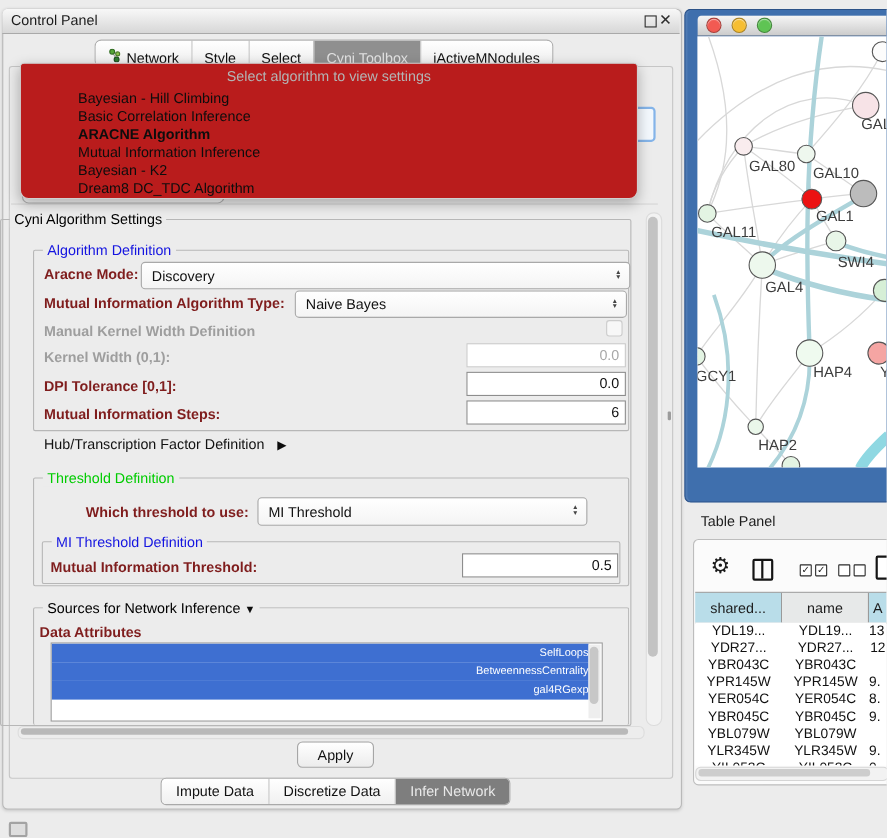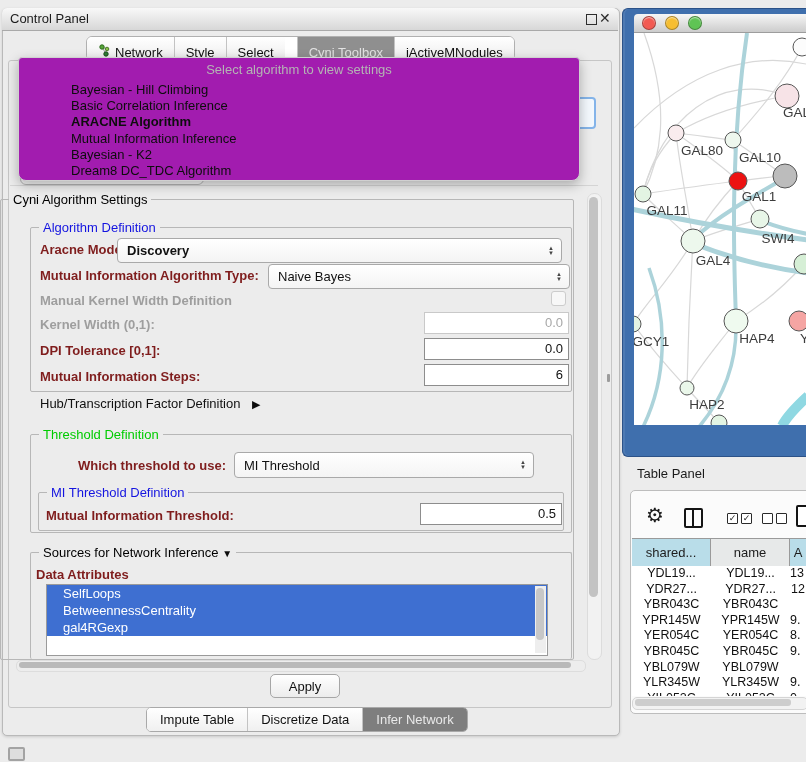--- a/index.html
+++ b/index.html
@@ -18,32 +18,32 @@
       border-radius:5px 5px 0 0;}
   .cp-title{left:10px;top:11px;font-size:13px;color:#1b1b1b;}
   .float-btn{right:0;left:586px;top:14px;width:9px;height:9px;border:1.6px solid #2d2d2d;background:transparent;}
   .close-btn{left:599px;top:10px;font-size:14px;font-weight:bold;color:#2d2d2d;line-height:16px;}
   
   .cp-tabs{left:86px;top:36px;height:23px;display:flex;border:1px solid #b0b0b0;
       border-radius:6px;overflow:hidden;background:#fff;z-index:30;}
   .tab{display:flex;align-items:flex-end;gap:5px;padding:0 11px;font-size:13px;color:#111;
       background:linear-gradient(#ffffff,#ededed);border-left:1px solid #c3c3c3;}
   .tab:first-child{border-left:none;}
-  .tab.active{background:#8f8f8f;color:#e3e3e3;margin-left:12px;}
+  .tab.active{background:#8f8f8f;color:#e3e3e3;}
   
   .cp-inner{left:8px;top:60px;width:602px;height:646px;border:1px solid #c6c6c6;
       border-radius:3px;background:#ececec;}
   .bg-line{left:10px;top:185px;width:588px;height:0;border-top:1px solid #d4d4d4;z-index:2;}
   
   .combo-sliver{left:574px;top:97px;width:18px;height:28px;background:#f3f8fd;
       border:2px solid #84b4e9;border-radius:4px;z-index:20;}
   .combo-frag{left:20px;top:150px;width:182px;height:33px;background:#f4f4f4;
       border:1px solid #b5b5b5;border-radius:6px;z-index:19;}
   
-  .dd-pop{left:18px;top:57px;width:560px;height:122px;background:#a21caf;
+  .dd-pop{left:18px;top:57px;width:560px;height:122px;background:#b91c1c;
       border:1px solid #d0d0d0;border-radius:4px 4px 8px 8px;
       box-shadow:0 4px 12px rgba(0,0,0,.28);z-index:50;}
   .dd-prompt{height:24px;line-height:24px;text-align:center;color:#b4b4b4;font-size:13px;}
   .dd-item{height:16.2px;line-height:16.2px;padding-left:10px;font-size:13px;color:#0d0d0d;white-space:nowrap;margin-left:42px;}
   .dd-item.bold{font-weight:bold;}
   
   .grp{border:1px solid #b7b7b7;border-radius:2px;}
   .legend{position:absolute;top:-8px;left:8px;background:#ececec;padding:0 4px;
       font-size:13px;white-space:nowrap;}
   .legend.blue{color:#1414e0;}
@@ -62,22 +62,22 @@
   .combo .val{flex:1;padding-left:9px;}
   .combo .arr{width:16px;display:flex;flex-direction:column;align-items:center;line-height:5px;
       font-size:6px;color:#444;margin-right:2px;}
   .field{border:1px solid #8d8d8d;background:#fff;font-size:13px;color:#111;
       text-align:right;padding:0 5px;line-height:19px;}
   .field.dis{border-color:#c9c9c9;color:#a8a8a8;}
   .cb{width:13px;height:13px;border:1px solid #cccccc;border-radius:3px;background:#f7f7f7;}
   .tri{font-size:11px;color:#0c0c0c;}
   
   .attr-list{left:46px;top:584px;width:500px;height:70px;border:1px solid #9a9a9a;background:#fff;overflow:hidden;}
-  .attr-item{height:17px;line-height:17px;padding-left:16px;font-size:13px;color:#fff;
-      background:#3e6fd1;width:486px;}
+  .attr-item{height:17px;line-height:17px;padding-left:2px;font-size:10px;color:#fff;
+      background:#3e6fd1;width:486px;text-align:right;}
   .attr-scroll{position:absolute;right:1px;top:1px;width:11px;height:67px;background:#eeeeee;}
   .attr-thumb{position:absolute;left:1px;top:2px;width:8px;height:52px;background:#c7c7c7;border-radius:4px;}
   
   .vscroll{left:587px;top:193px;width:13px;height:465px;background:#f2f2f2;border:1px solid #dcdcdc;border-radius:7px;}
   .vthumb{position:absolute;left:1px;top:3px;width:9px;height:400px;background:#c3c3c3;border-radius:5px;}
   .hscroll{left:16px;top:660px;width:568px;height:10px;background:#ededed;border:1px solid #dddddd;border-radius:5px;}
   .hthumb{position:absolute;left:2px;top:1px;width:552px;height:6px;background:#b9b9b9;border-radius:3px;}
   
   .apply{left:270px;top:674px;width:68px;height:22px;border:1px solid #a6a6a6;border-radius:5px;
       background:linear-gradient(#ffffff,#ececec);font-size:13px;color:#111;
@@ -176,21 +176,21 @@
 
 <div class="abs grp g-cyni">
   <span class="legend">Cyni Algorithm Settings</span>
 </div>
 
 <div class="abs grp g-algo">
   <span class="legend blue">Algorithm Definition</span>
 </div>
 
 <div class="abs lbl" style="left:40px;top:242px;">Aracne Mode:</div>
-<div class="abs combo" style="left:117px;top:238px;width:443px;height:23px;font-weight:bold;">
+<div class="abs combo" style="left:128px;top:238px;width:443px;height:23px;">
   <span class="val">Discovery</span>
   <span class="arr">▲<br>▼</span>
 </div>
 
 <div class="abs lbl" style="left:40px;top:268px;">Mutual Information Algorithm Type:</div>
 <div class="abs combo" style="left:268px;top:264px;width:300px;height:23px;">
   <span class="val">Naive Bayes</span>
   <span class="arr">▲<br>▼</span>
 </div>
 
@@ -249,21 +249,21 @@
     <div class="vthumb"></div>
   </div>
 <div class="abs hscroll">
     <div class="hthumb"></div>
   </div>
 
 <div class="abs apply">Apply</div>
 
 <div class="abs btabs">
   <div class="btab">
-      <span>Impute Table</span>
+      <span>Impute Data</span>
     </div>
   <div class="btab">
       <span>Discretize Data</span>
     </div>
   <div class="btab active">
       <span>Infer Network</span>
     </div>
 </div>
 
 <div class="abs net-frame"></div>

